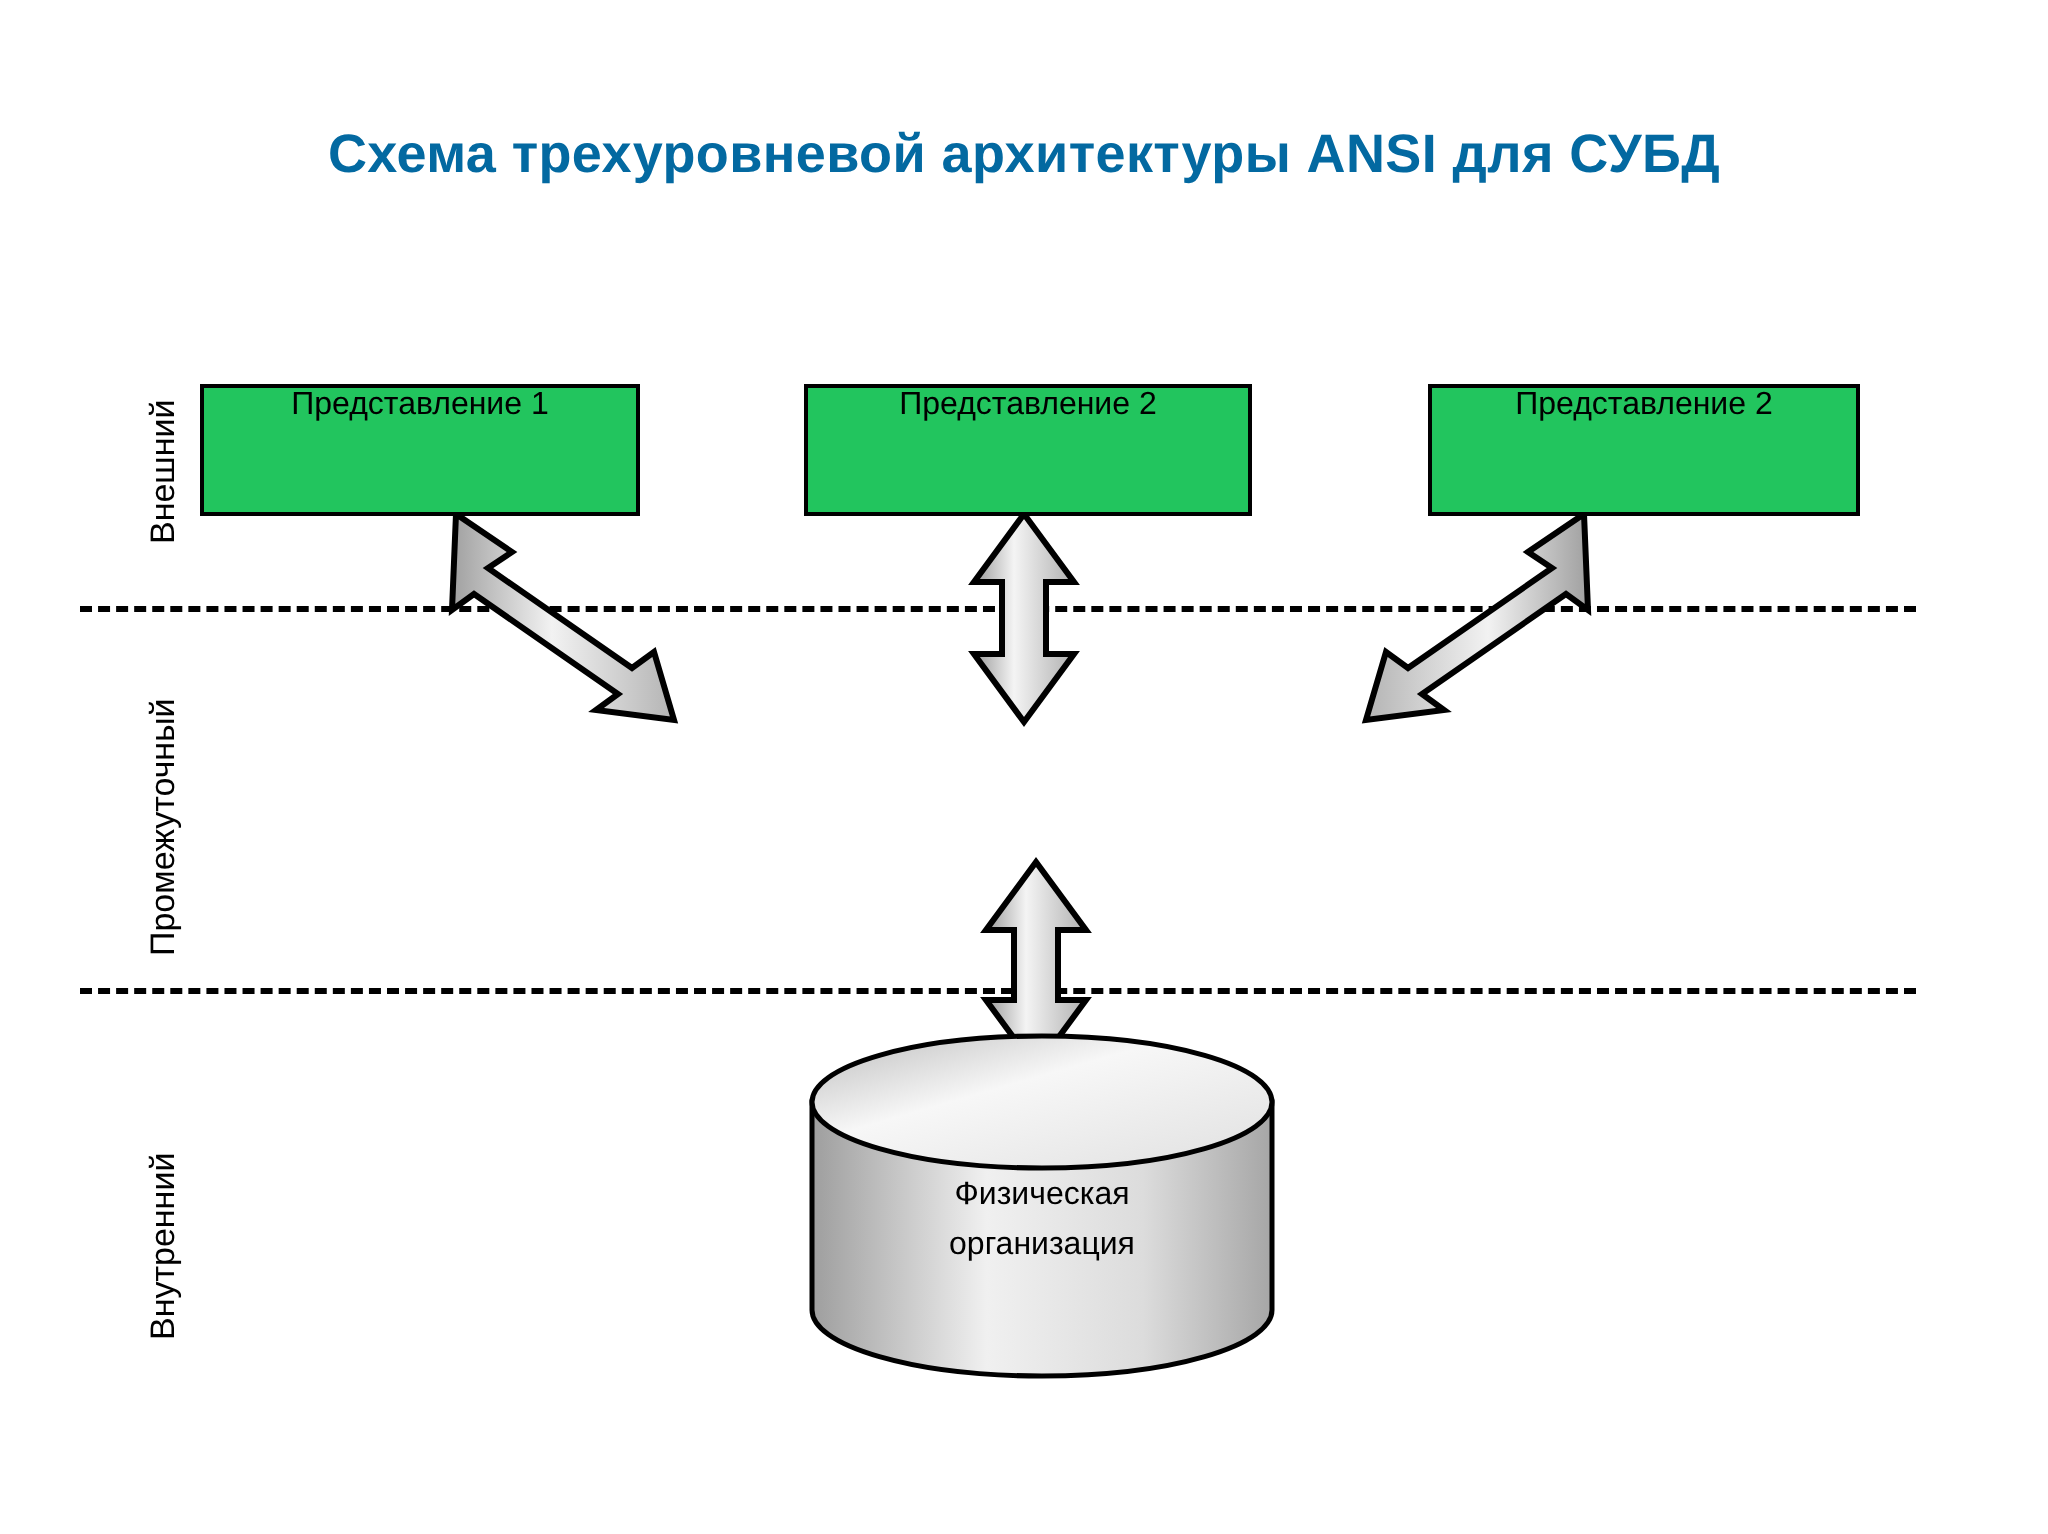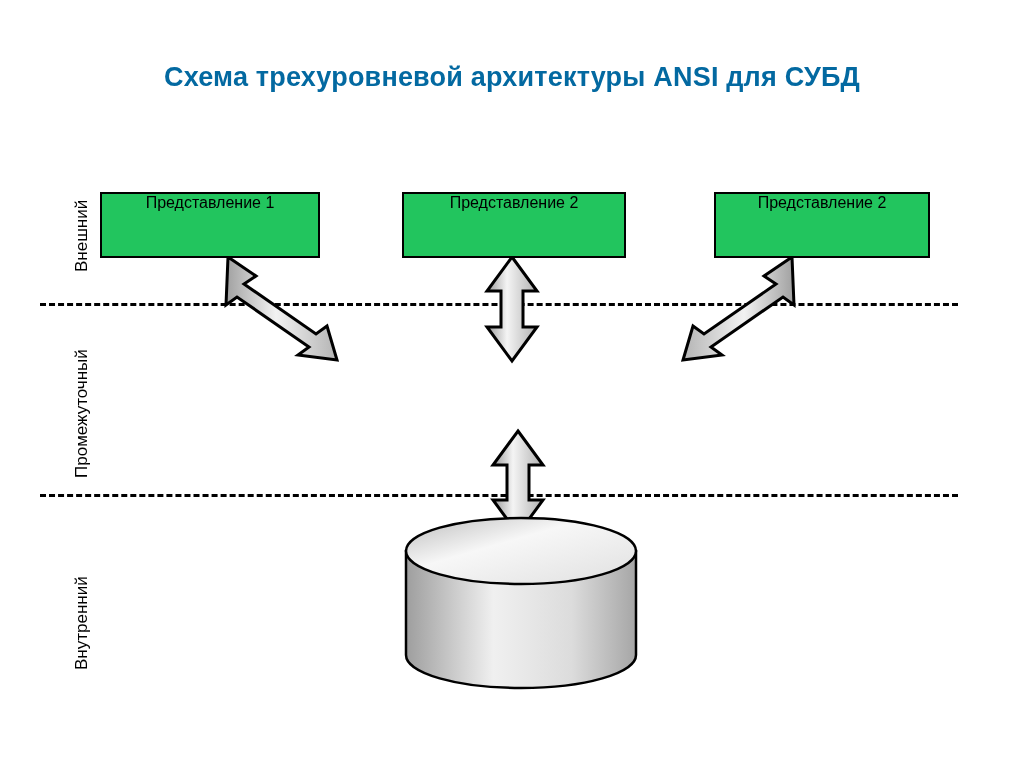--- a/index.html
+++ b/index.html
@@ -204,14 +204,18 @@
 
   <div class="node-box" style="left:402px; top:192px; width:224px; height:66px;">
     <span>Представление 2</span>
   </div>
 
   <div class="node-box" style="left:714px; top:192px; width:216px; height:66px;">
     <span>Представление 2</span>
   </div>
 
 
+  <div id="cylinder-label">
+    <div>Физическая</div>
+    <div>организация</div>
+  </div>
 
 </div>
 
 </body></html>

